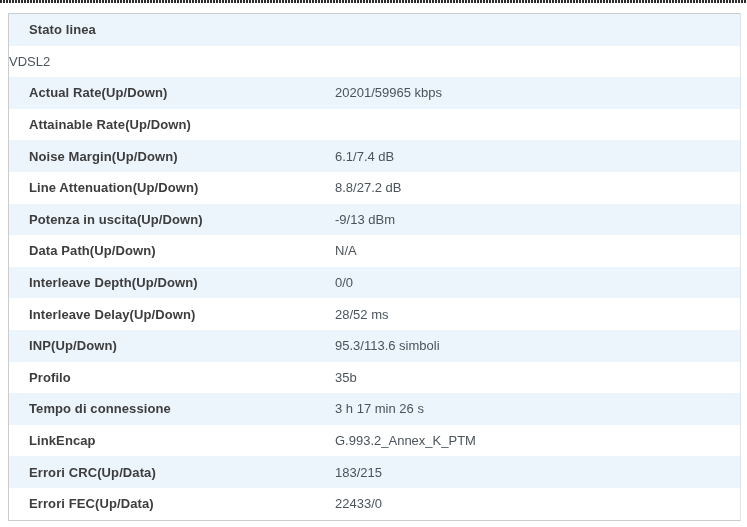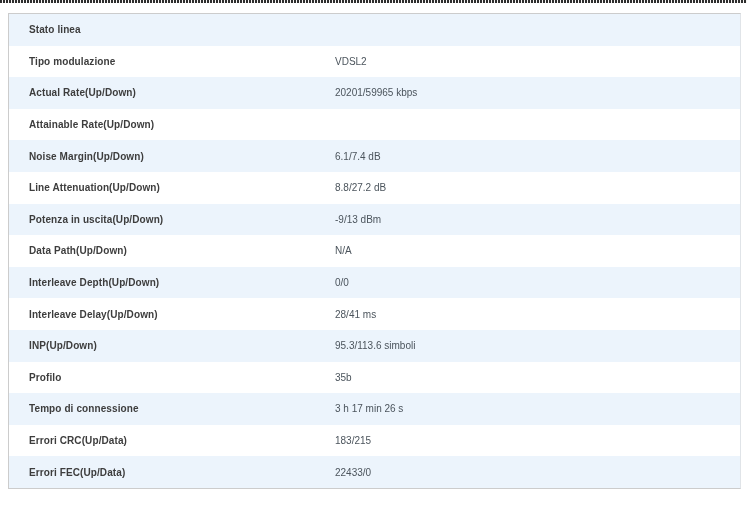--- a/index.html
+++ b/index.html
@@ -30,21 +30,21 @@
     left: 8px; top: 13px;
     width: 733px;
     border: 1px solid var(--table-border);
     border-right-color: #e0e4e8;
     background: var(--row-base);
   }
   .row {
     display: flex;
     height: 31.6px;
     align-items: center;
-    font-size: 10px;
+    font-size: 13px;
   }
   .row:nth-child(odd) { background: var(--row-alt); }
   .row:nth-child(even) { background: var(--row-base); }
   .cell.label {
     width: 326px;
     padding-left: 20px;
     font-weight: bold;
     color: var(--label-color);
     letter-spacing: 0.1px;
     white-space: nowrap;
@@ -58,21 +58,20 @@
 </head>
 <body>
 
 <div class="top-dotted-band"></div>
 
 <div class="status-table">
   <div class="row">
     <div class="cell label">Stato linea</div>
   </div>
   <div class="row">
-    <div class="cell label">Tipo modulazione</div>
     <div class="cell value">VDSL2</div>
   </div>
   <div class="row">
     <div class="cell label">Actual Rate(Up/Down)</div>
     <div class="cell value">20201/59965 kbps</div>
   </div>
   <div class="row">
     <div class="cell label">Attainable Rate(Up/Down)</div>
   </div>
   <div class="row">
@@ -90,35 +89,39 @@
   <div class="row">
     <div class="cell label">Data Path(Up/Down)</div>
     <div class="cell value">N/A</div>
   </div>
   <div class="row">
     <div class="cell label">Interleave Depth(Up/Down)</div>
     <div class="cell value">0/0</div>
   </div>
   <div class="row">
     <div class="cell label">Interleave Delay(Up/Down)</div>
-    <div class="cell value">28/41 ms</div>
+    <div class="cell value">28/52 ms</div>
   </div>
   <div class="row">
     <div class="cell label">INP(Up/Down)</div>
     <div class="cell value">95.3/113.6 simboli</div>
   </div>
   <div class="row">
     <div class="cell label">Profilo</div>
     <div class="cell value">35b</div>
   </div>
   <div class="row">
     <div class="cell label">Tempo di connessione</div>
     <div class="cell value">3 h 17 min 26 s</div>
   </div>
   <div class="row">
+    <div class="cell label">LinkEncap</div>
+    <div class="cell value">G.993.2_Annex_K_PTM</div>
+  </div>
+  <div class="row">
     <div class="cell label">Errori CRC(Up/Data)</div>
     <div class="cell value">183/215</div>
   </div>
   <div class="row">
     <div class="cell label">Errori FEC(Up/Data)</div>
     <div class="cell value">22433/0</div>
   </div>
 </div>
 
 </body></html>

